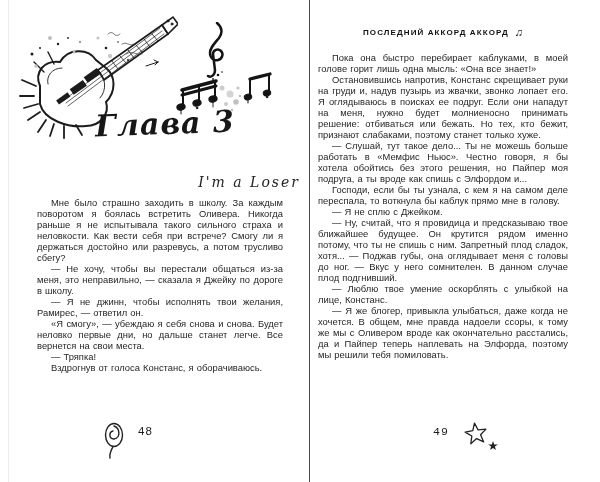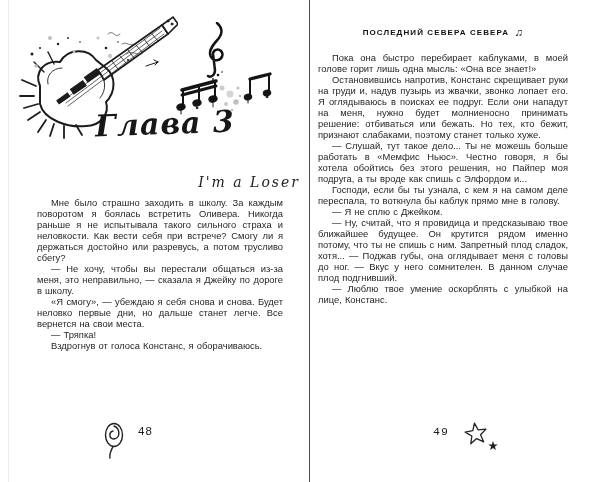--- a/index.html
+++ b/index.html
@@ -188,49 +188,51 @@
         <line x1="7" y1="28" x2="7" y2="31" stroke-width="1"></line>
       </g>
     </svg>
 
     <div class="chapter-title">Глава 3</div>
     <div class="chapter-subtitle">I'm a Loser</div>
 
     <div class="textcol">
       <p>Мне было страшно заходить в школу. За каждым поворотом я боялась встретить Оливера. Никогда раньше я не испытывала такого сильного страха и неловкости. Как вести себя при встрече? Смогу ли я держаться достойно или разревусь, а потом трусливо сбегу?</p>
       <p>— Не хочу, чтобы вы перестали общаться из-за меня, это неправильно, — сказала я Джейку по дороге в школу.</p>
+      <p>— Я не джинн, чтобы исполнять твои желания, Рамирес, — ответил он.</p>
       <p>«Я смогу», — убеждаю я себя снова и снова. Будет неловко первые дни, но дальше станет легче. Все вернется на свои места.</p>
       <p>— Тряпка!</p>
       <p>Вздрогнув от голоса Констанс, я оборачиваюсь.</p>
     </div>
 
     <svg class="balloon" width="26" height="40" viewBox="0 0 26 40">
       <g stroke="#222222" fill="none" stroke-width="1.4" stroke-linecap="round">
         <ellipse cx="13" cy="14" rx="8.5" ry="11.5"></ellipse>
         <path d="M13,5 C19,7 20,17 13,18 C8,18.5 7.5,11 12,10"></path>
         <path d="M12,25.5 C10,30 8,33 9,37"></path>
       </g>
     </svg>
     <div class="page-number pn-left">48</div>
   </div>
 
   <div class="page page-right">
 
     <div class="running-header">
-      <span>ПОСЛЕДНИЙ СЕВЕРА СЕВЕРА</span><span class="note-glyph">♫</span>
+      <span>ПОСЛЕДНИЙ АККОРД АККОРД</span><span class="note-glyph">♫</span>
     </div>
 
     <div class="textcol">
       <p>Пока она быстро перебирает каблуками, в моей голове горит лишь одна мысль: «Она все знает!»</p>
       <p>Остановившись напротив, Констанс скрещивает руки на груди и, надув пузырь из жвачки, звонко лопает его. Я оглядываюсь в поисках ее подруг. Если они нападут на меня, нужно будет молниеносно принимать решение: отбиваться или бежать. Но тех, кто бежит, признают слабаками, поэтому станет только хуже.</p>
       <p>— Слушай, тут такое дело... Ты не можешь больше работать в «Мемфис Ньюс». Честно говоря, я бы хотела обойтись без этого решения, но Пайпер моя подруга, а ты вроде как спишь с Элфордом и...</p>
       <p>Господи, если бы ты узнала, с кем я на самом деле переспала, то воткнула бы каблук прямо мне в голову.</p>
       <p>— Я не сплю с Джейком.</p>
       <p>— Ну, считай, что я провидица и предсказываю твое ближайшее будущее. Он крутится рядом именно потому, что ты не спишь с ним. Запретный плод сладок, хотя... — Поджав губы, она оглядывает меня с головы до ног. — Вкус у него сомнителен. В данном случае плод подгнивший.</p>
       <p>— Люблю твое умение оскорблять с улыбкой на лице, Констанс.</p>
+      <p>— Я же блогер, привыкла улыбаться, даже когда не хочется. В общем, мне правда надоели ссоры, к тому же мы с Оливером вроде как окончательно расстались, да и Пайпер теперь наплевать на Элфорда, поэтому мы решили тебя помиловать.</p>
     </div>
 
     <div class="page-number pn-right">49</div>
     <svg class="stars" width="40" height="34" viewBox="0 0 40 34">
       <polygon points="14,2 16.7,9.3 24.5,9.6 18.4,14.4 20.5,21.9 14,17.6 7.5,21.9 9.6,14.4 3.5,9.6 11.3,9.3" fill="none" stroke="#222222" stroke-width="1.3" stroke-linejoin="round" transform="rotate(-8 14 13)"></polygon>
       <polygon points="31,20 32.2,23.4 35.8,23.5 32.9,25.6 33.9,29 31,27 28.1,29 29.1,25.6 26.2,23.5 29.8,23.4" fill="#222222" stroke="none"></polygon>
     </svg>
   </div>
 </div>
 

